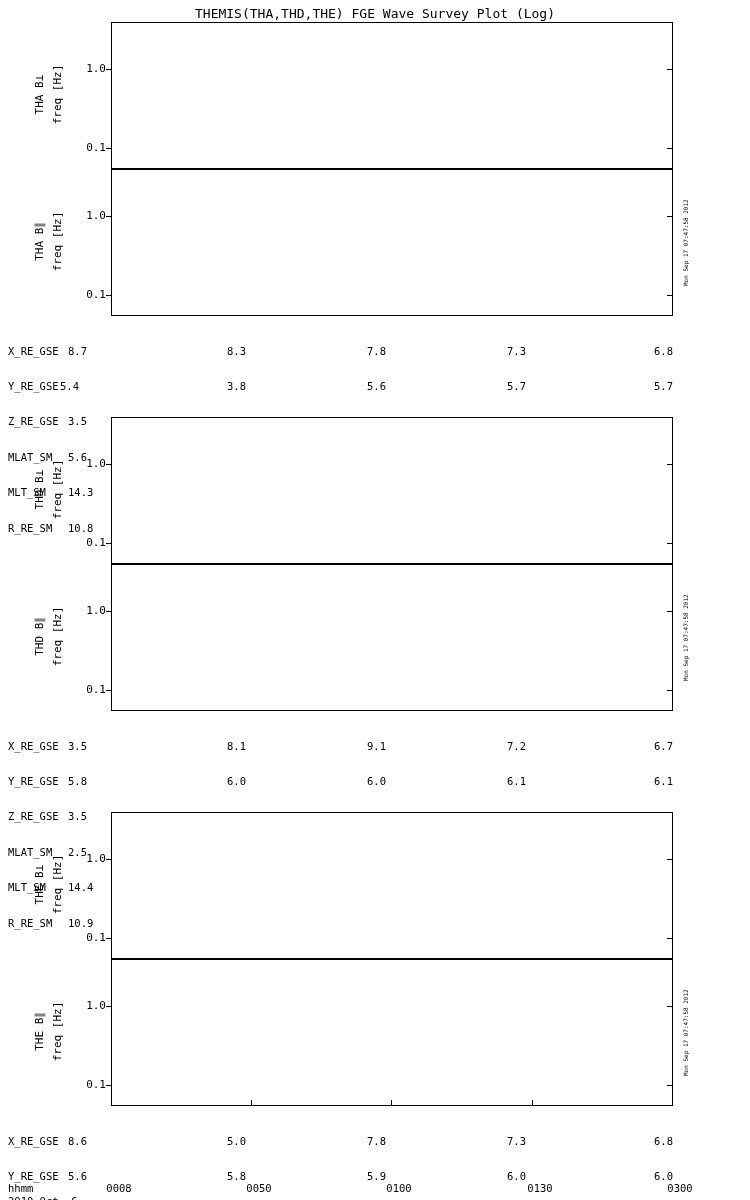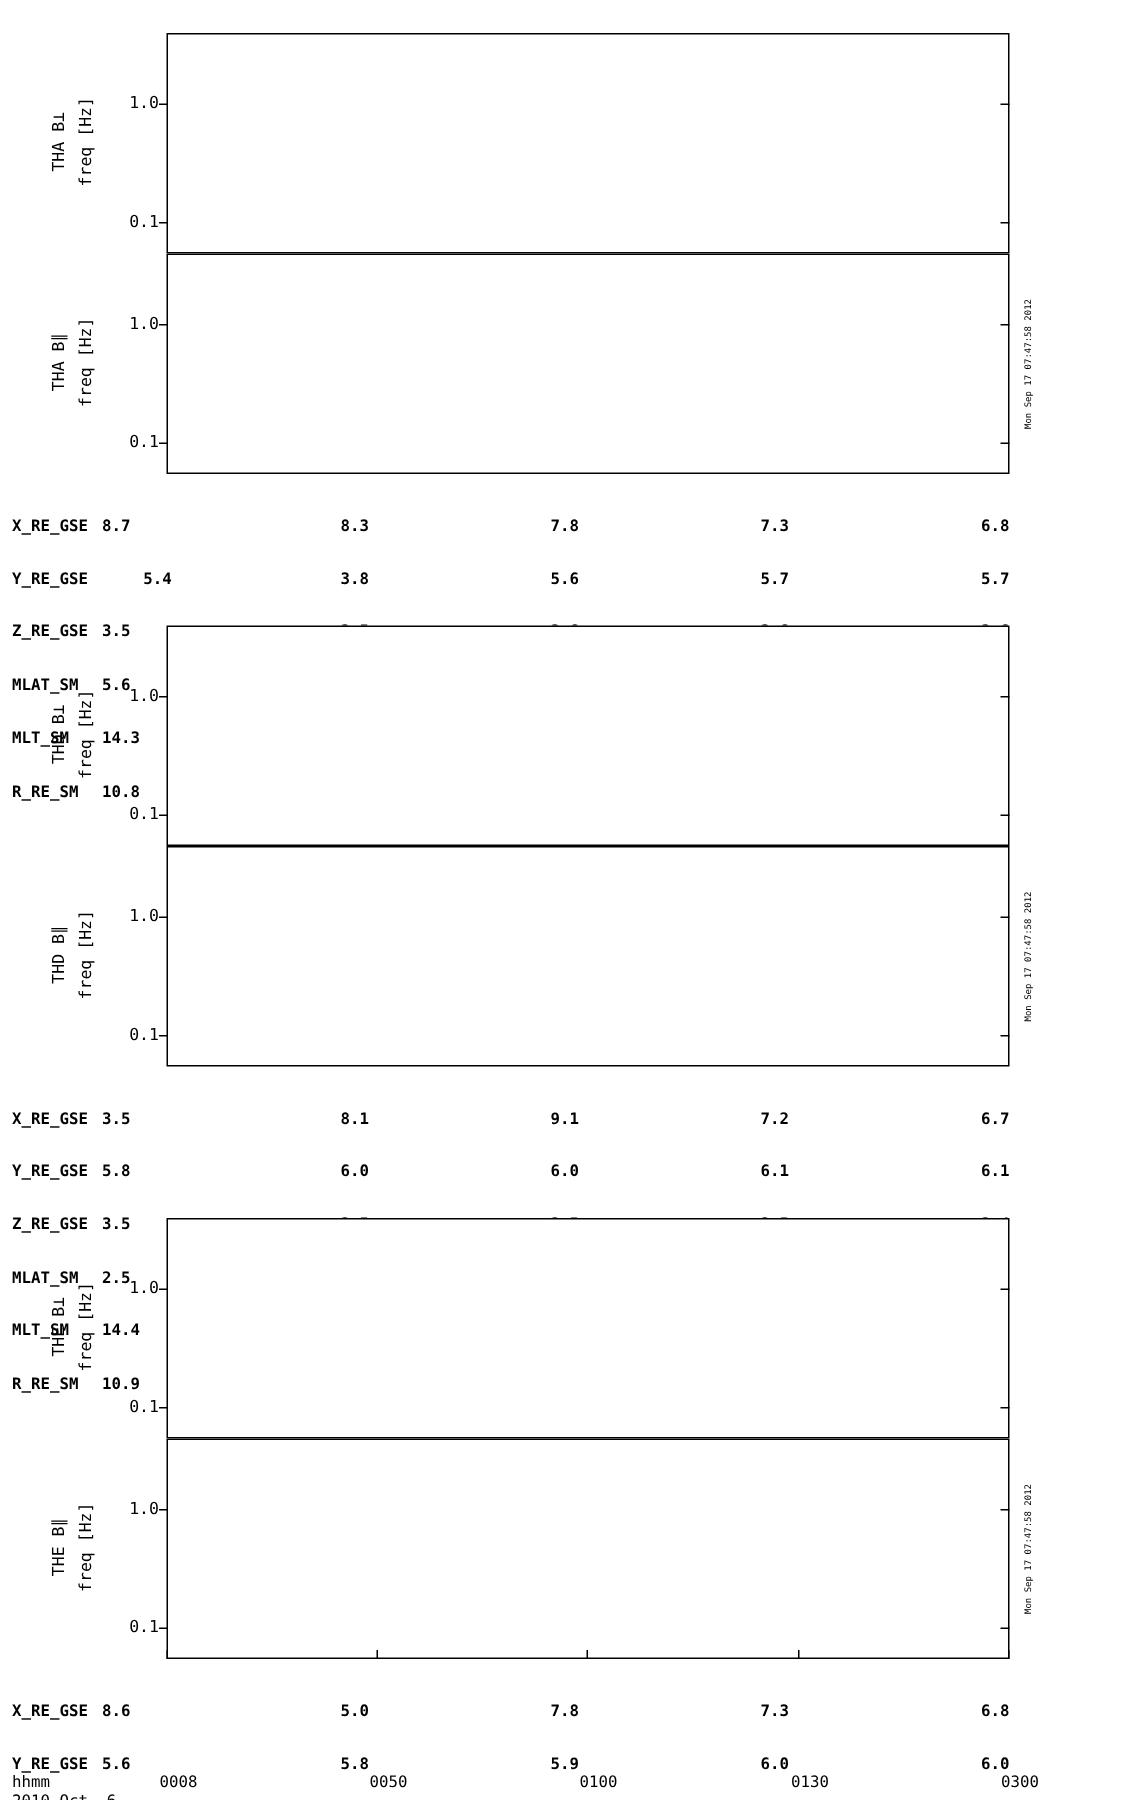--- a/index.html
+++ b/index.html
@@ -8,33 +8,34 @@
   .title{position:absolute;top:6px;left:0;width:750px;text-align:center;font-size:13px;letter-spacing:0px;}
   
   .panel{position:absolute;border:1px solid #000;background:#fff;box-sizing:border-box;}
   .ylab{position:absolute;transform-origin:center center;white-space:nowrap;font-size:11px;}
   .ylab-rot{transform:rotate(-90deg);}
   .ytick{position:absolute;font-size:11px;text-align:right;white-space:nowrap;}
   .tickmark{position:absolute;background:#000;}
   .datestamp{position:absolute;font-size:6px;white-space:nowrap;transform:rotate(-90deg);transform-origin:left top;}
   
   .eph{position:absolute;font-size:10.5px;line-height:11.8px;white-space:pre;}
-  .eph .row{position:relative;height:11.8px;font-weight:bold;}
+  .eph .row{position:relative;height:11.8px;}
   .eph .lab{position:absolute;left:0;top:0;}
   .eph .v{position:absolute;top:0;text-align:right;}
   .timerow{position:absolute;font-size:10.5px;line-height:11.8px;white-space:pre;}
   .timerow .lab{position:absolute;left:0;top:0;}
   .timerow .v{position:absolute;top:0;text-align:center;}
   .datefoot{position:absolute;font-size:10.5px;white-space:pre;}
 </style>
 </head>
 <body>
 
 <div class="root">
 
+  <div class="title">THEMIS(THA,THD,THE)  FGE Wave Survey Plot (Log)</div>
 
   <div class="panel" style="left:111px;top:22px;width:562px;height:147px;"></div>
   <div class="ylab ylab-rot" style="left:-1px;top:88px;width:80px;text-align:center;">THA B⊥</div>
   <div class="ylab ylab-rot" style="left:17px;top:88px;width:80px;text-align:center;">freq  [Hz]</div>
   <div class="ytick" style="left:60px;top:62px;width:46px;">1.0</div>
   <div class="ytick" style="left:60px;top:141px;width:46px;">0.1</div>
   <div class="tickmark" style="left:106px;top:68.5px;width:6px;height:1px;"></div>
   <div class="tickmark" style="left:106px;top:147.5px;width:6px;height:1px;"></div>
   <div class="tickmark" style="left:667px;top:68.5px;width:6px;height:1px;"></div>
   <div class="tickmark" style="left:667px;top:147.5px;width:6px;height:1px;"></div>
@@ -52,21 +53,21 @@
 
   <div class="eph" style="left:8px;top:322px;width:700px;">
     <div class="row"><span class="lab">X_RE_GSE</span>
       <span class="v" style="left:60px;width:42px;text-align:left;">8.7</span>
       <span class="v" style="left:196px;width:42px;">8.3</span>
       <span class="v" style="left:336px;width:42px;">7.8</span>
       <span class="v" style="left:476px;width:42px;">7.3</span>
       <span class="v" style="left:623px;width:42px;">6.8</span>
     </div>
     <div class="row"><span class="lab">Y_RE_GSE</span>
-      <span class="v" style="left:76px;width:42px;text-align:center;">5.4</span>
+      <span class="v" style="left:52px;width:42px;text-align:left;">5.4</span>
       <span class="v" style="left:196px;width:42px;">3.8</span>
       <span class="v" style="left:336px;width:42px;">5.6</span>
       <span class="v" style="left:476px;width:42px;">5.7</span>
       <span class="v" style="left:623px;width:42px;">5.7</span>
     </div>
     <div class="row"><span class="lab">Z_RE_GSE</span>
       <span class="v" style="left:60px;width:42px;text-align:left;">3.5</span>
       <span class="v" style="left:196px;width:42px;">3.5</span>
       <span class="v" style="left:336px;width:42px;">3.6</span>
       <span class="v" style="left:476px;width:42px;">3.6</span>

